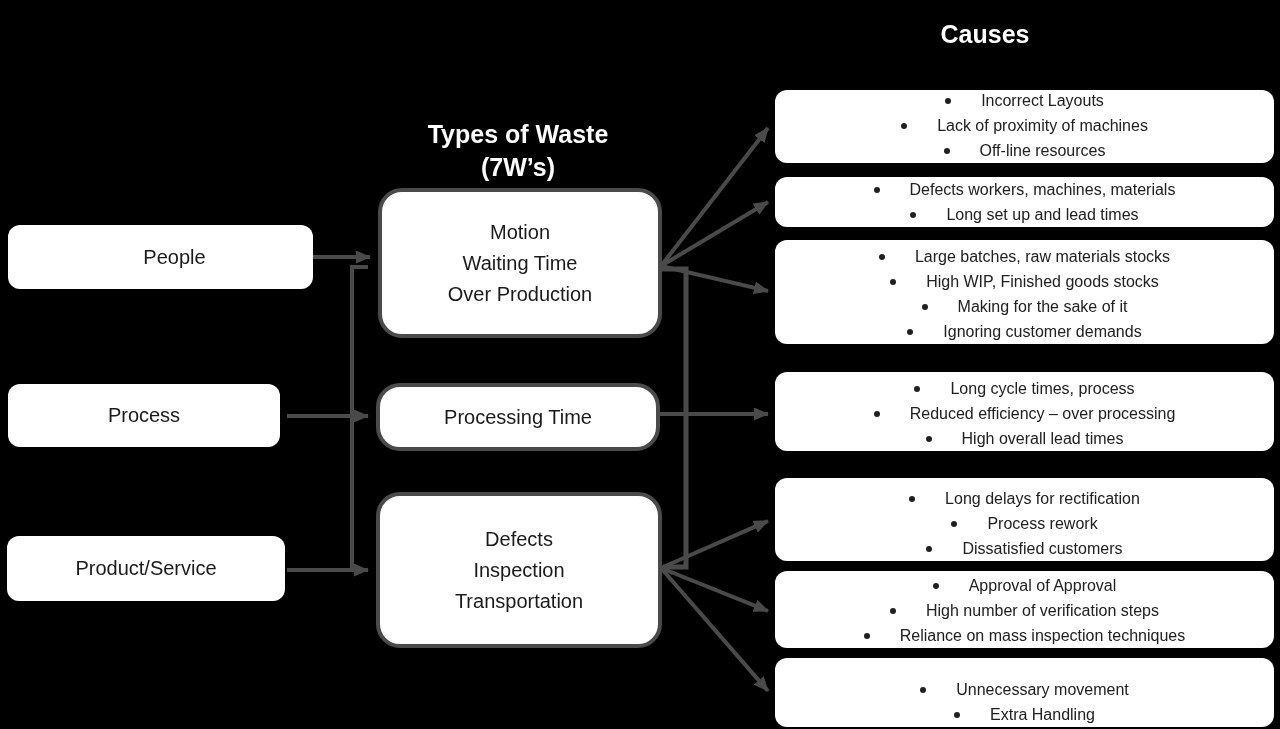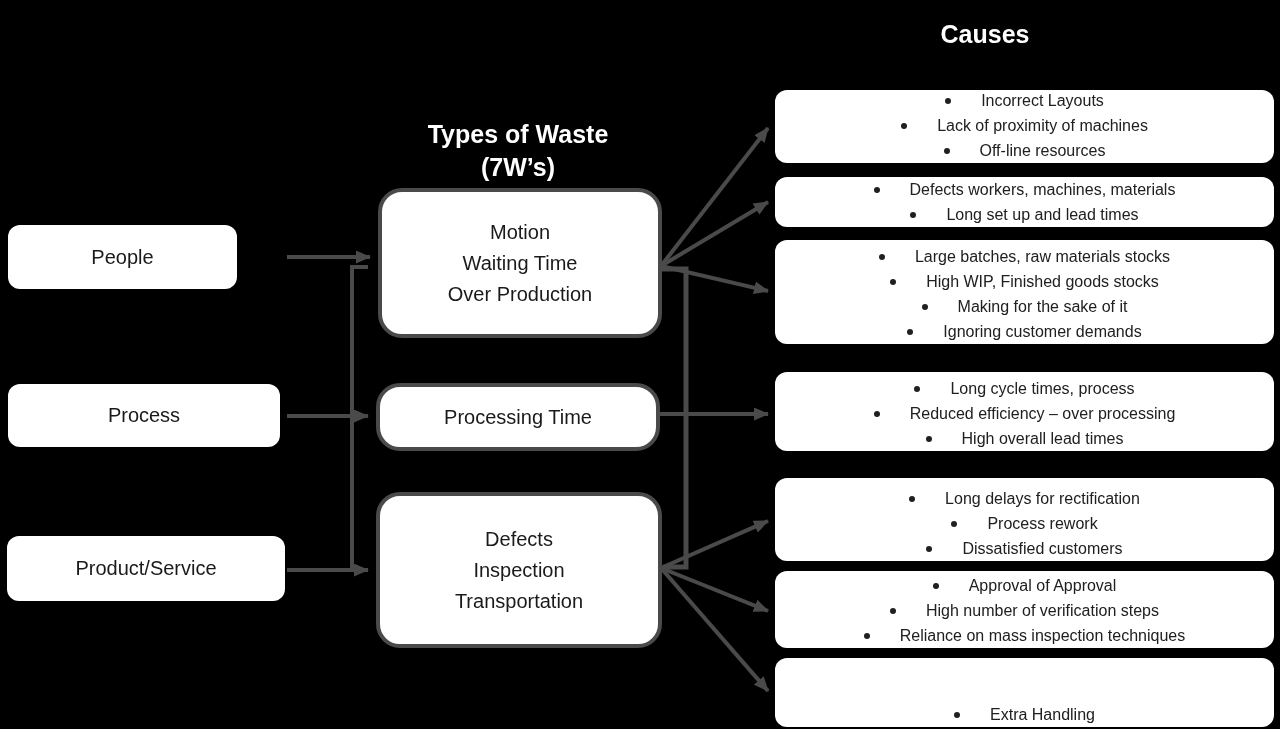--- a/index.html
+++ b/index.html
@@ -23,21 +23,21 @@
   .waste-title{left:368px;top:98px;width:300px;margin-top:20px;}
   .causes-title{left:875px;top:18px;width:220px;}
 
   .src-box{
     position:absolute;
     background:#ffffff;
     border-radius:12px;
     display:flex;align-items:center;justify-content:center;
     font-size:20px;color:#1a1a1a;
   }
-  .src-people{left:8px;top:225px;width:229px;height:64px;}
+  .src-people{left:8px;top:225px;width:277px;height:64px;padding-left:28px;}
   .src-process{left:8px;top:384px;width:272px;height:63px;}
   .src-product{left:7px;top:536px;width:278px;height:65px;}
 
   .waste-box{
     position:absolute;
     box-sizing:border-box;
     background:#ffffff;
     border:4px solid #4a4a4a;
     border-radius:24px;
     display:flex;flex-direction:column;align-items:center;justify-content:center;
@@ -220,17 +220,21 @@
       </div>
     <div class="cause-line">
         <span class="bullet-dot"></span>
         <span>Reliance on mass inspection techniques</span>
       </div>
   </div>
 
   <div class="cause-box cb7">
     <div class="cause-line">
         <span class="bullet-dot"></span>
+        <span>Unnecessary movement</span>
+      </div>
+    <div class="cause-line">
+        <span class="bullet-dot"></span>
         <span>Extra Handling</span>
       </div>
   </div>
 
 </div>
 
 </body></html>

